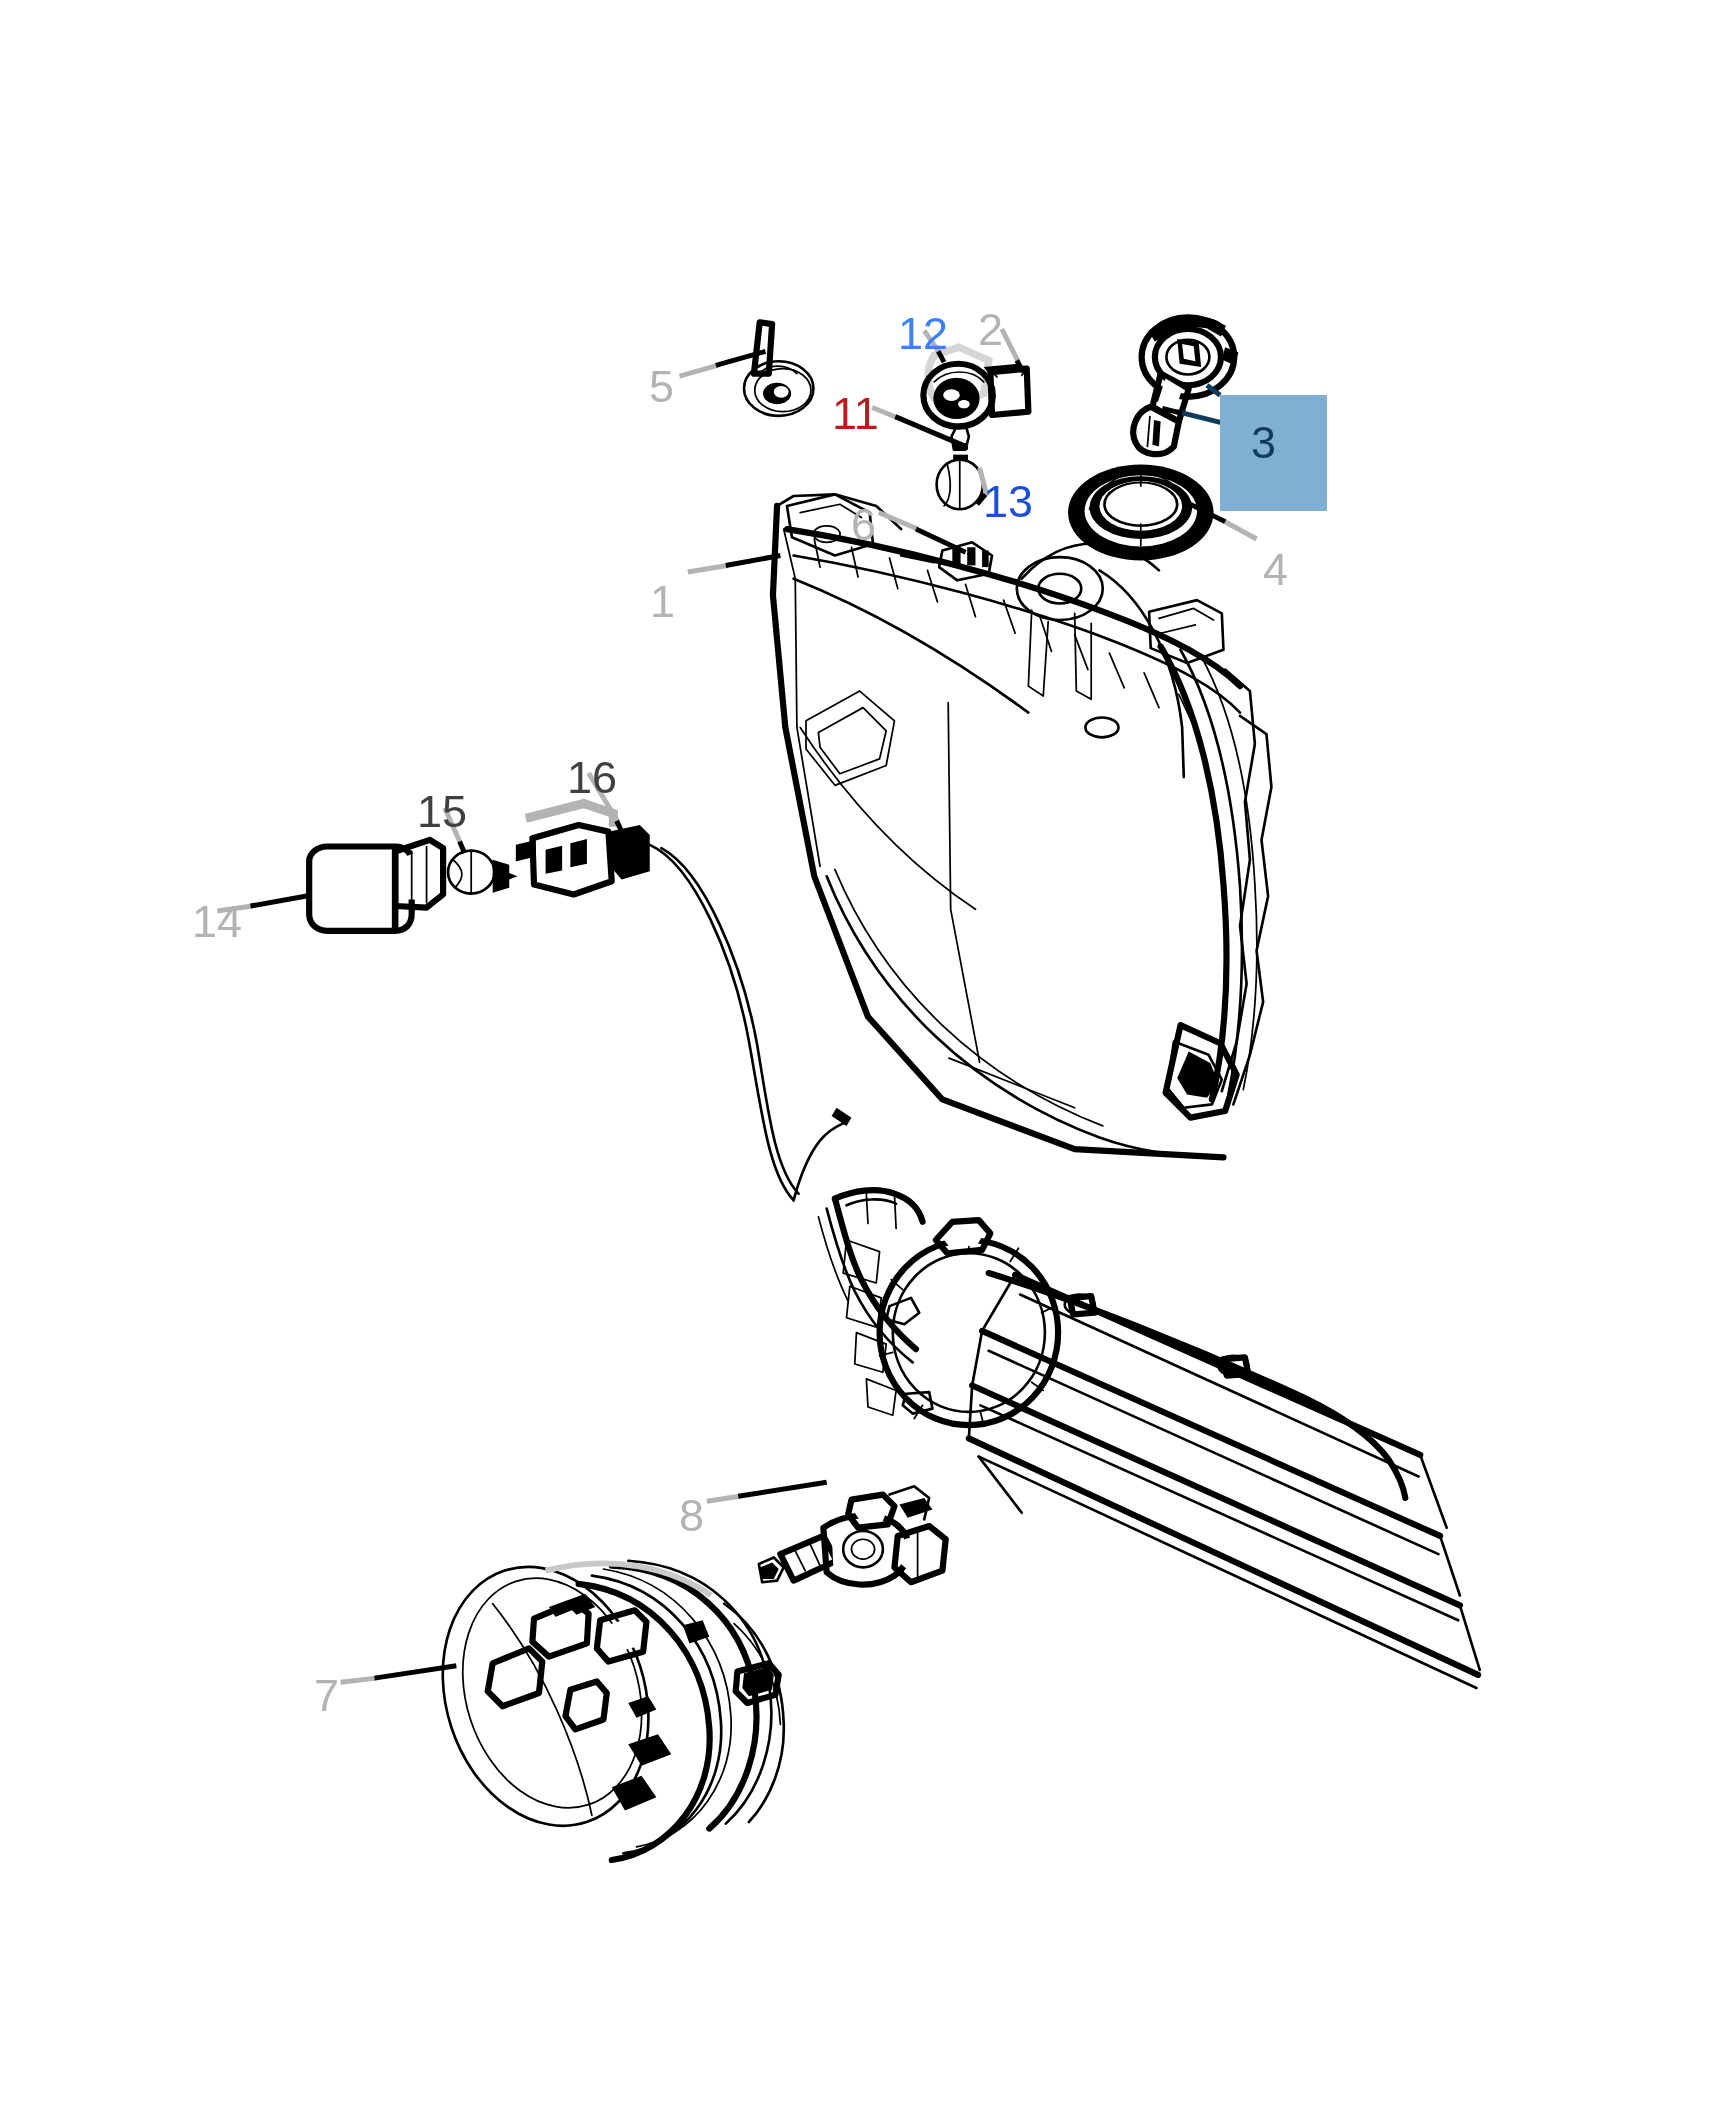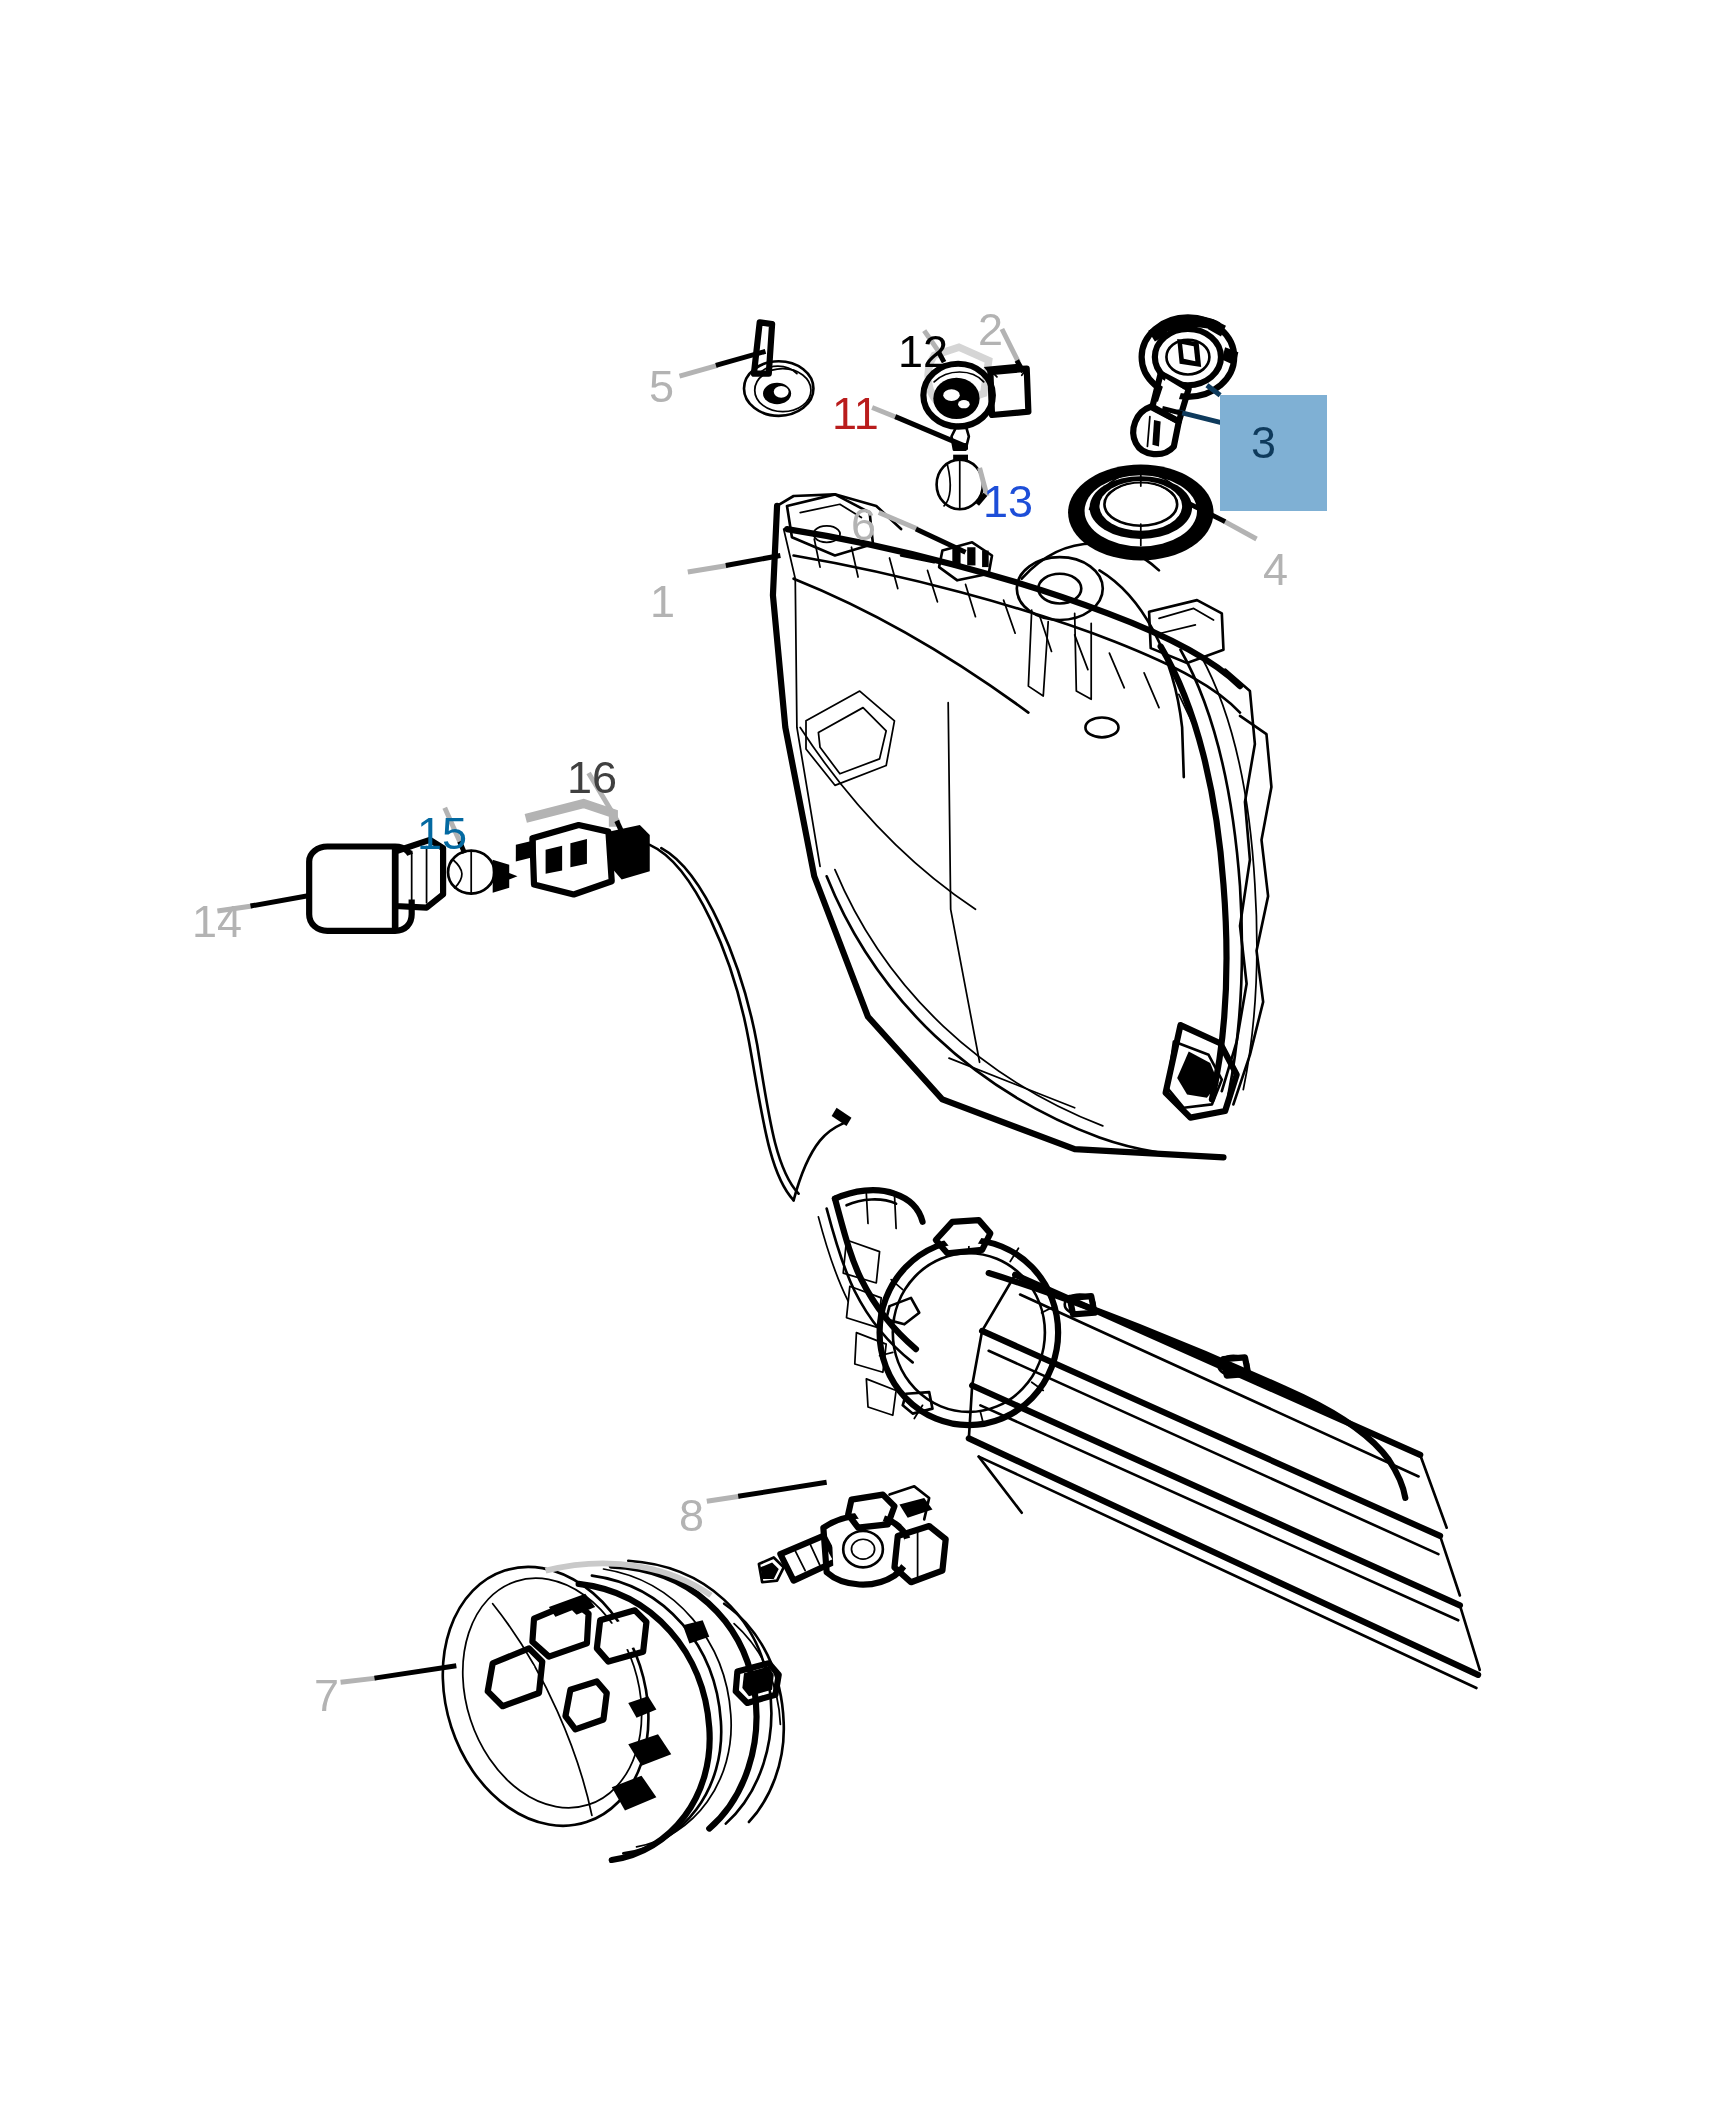--- a/index.html
+++ b/index.html
@@ -376,20 +376,20 @@
 
   <div class="callout" style="left: 650px; top: 579px; color: rgb(179, 179, 179);">1</div>
   <div class="callout" style="left: 978px; top: 307px; color: rgb(179, 179, 179);">2</div>
   <div class="callout hl" style="left: 1251px; top: 420px; color: rgb(14, 58, 92);">3</div>
   <div class="callout" style="left: 1263px; top: 547px; color: rgb(179, 179, 179);">4</div>
   <div class="callout" style="left: 649px; top: 364px; color: rgb(179, 179, 179);">5</div>
   <div class="callout" style="left: 851px; top: 502px; color: rgb(179, 179, 179);">6</div>
   <div class="callout" style="left: 314px; top: 1673px; color: rgb(179, 179, 179);">7</div>
   <div class="callout" style="left: 679px; top: 1493px; color: rgb(179, 179, 179);">8</div>
   <div class="callout" style="left: 832px; top: 391px; color: #b91c1c;">11</div>
-  <div class="callout" style="left: 898px; top: 311px; color: #000000; margin-top: 18px;">12</div>
+  <div class="callout" style="left: 898px; top: 311px; color: #3b82f6;">12</div>
   <div class="callout" style="left: 983px; top: 479px; color: #1d4ed8;">13</div>
   <div class="callout" style="left: 192px; top: 899px; color: rgb(179, 179, 179);">14</div>
-  <div class="callout" style="left: 417px; top: 811px; color: #0369a1;">15</div>
+  <div class="callout" style="left: 417px; top: 789px; color: #404040;">15</div>
   <div class="callout" style="left: 567px; top: 755px; color: #404040;">16</div>
 
 </div>
 
 
 </body></html>

